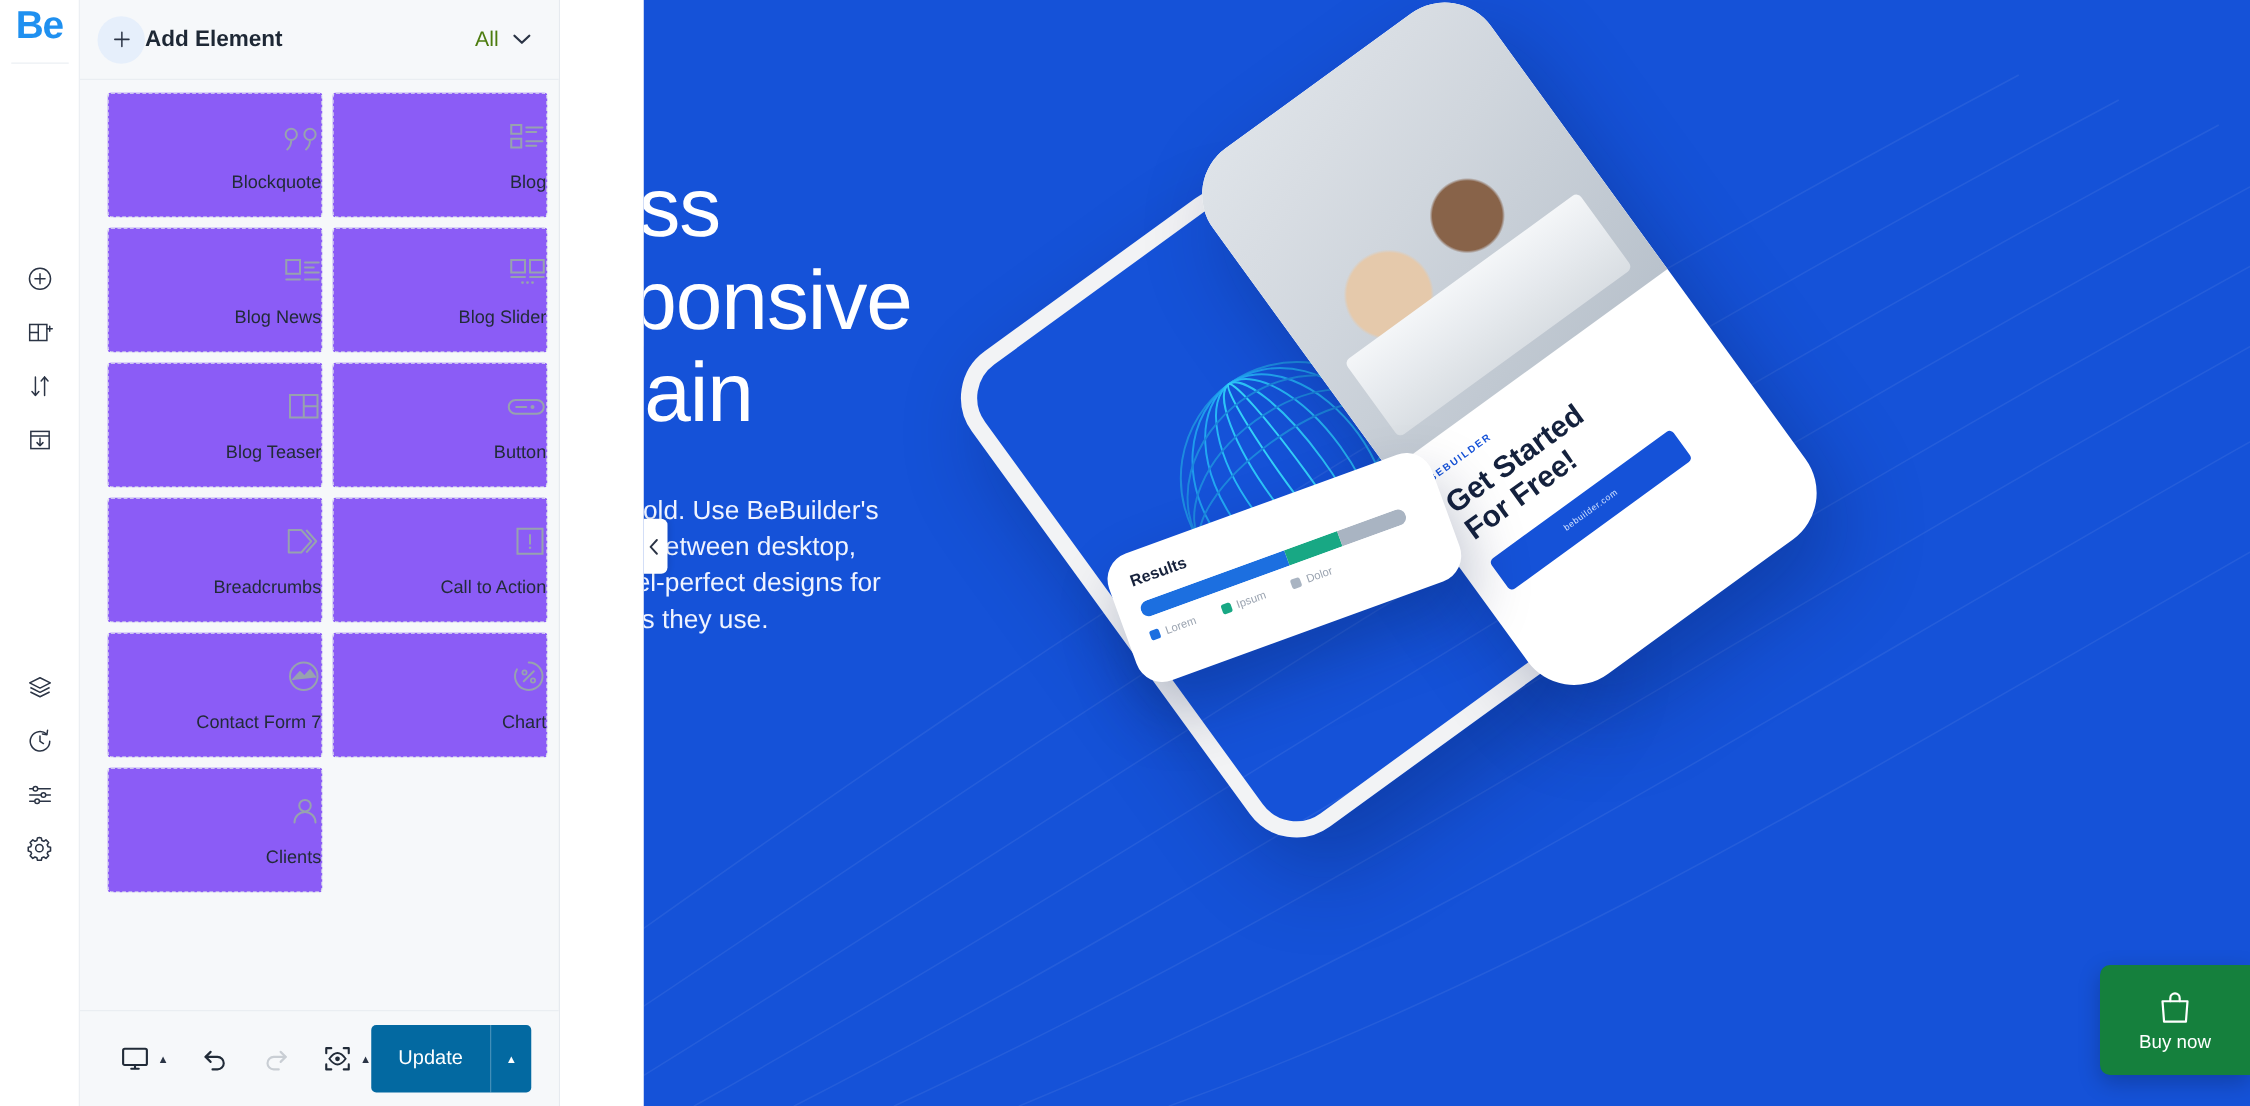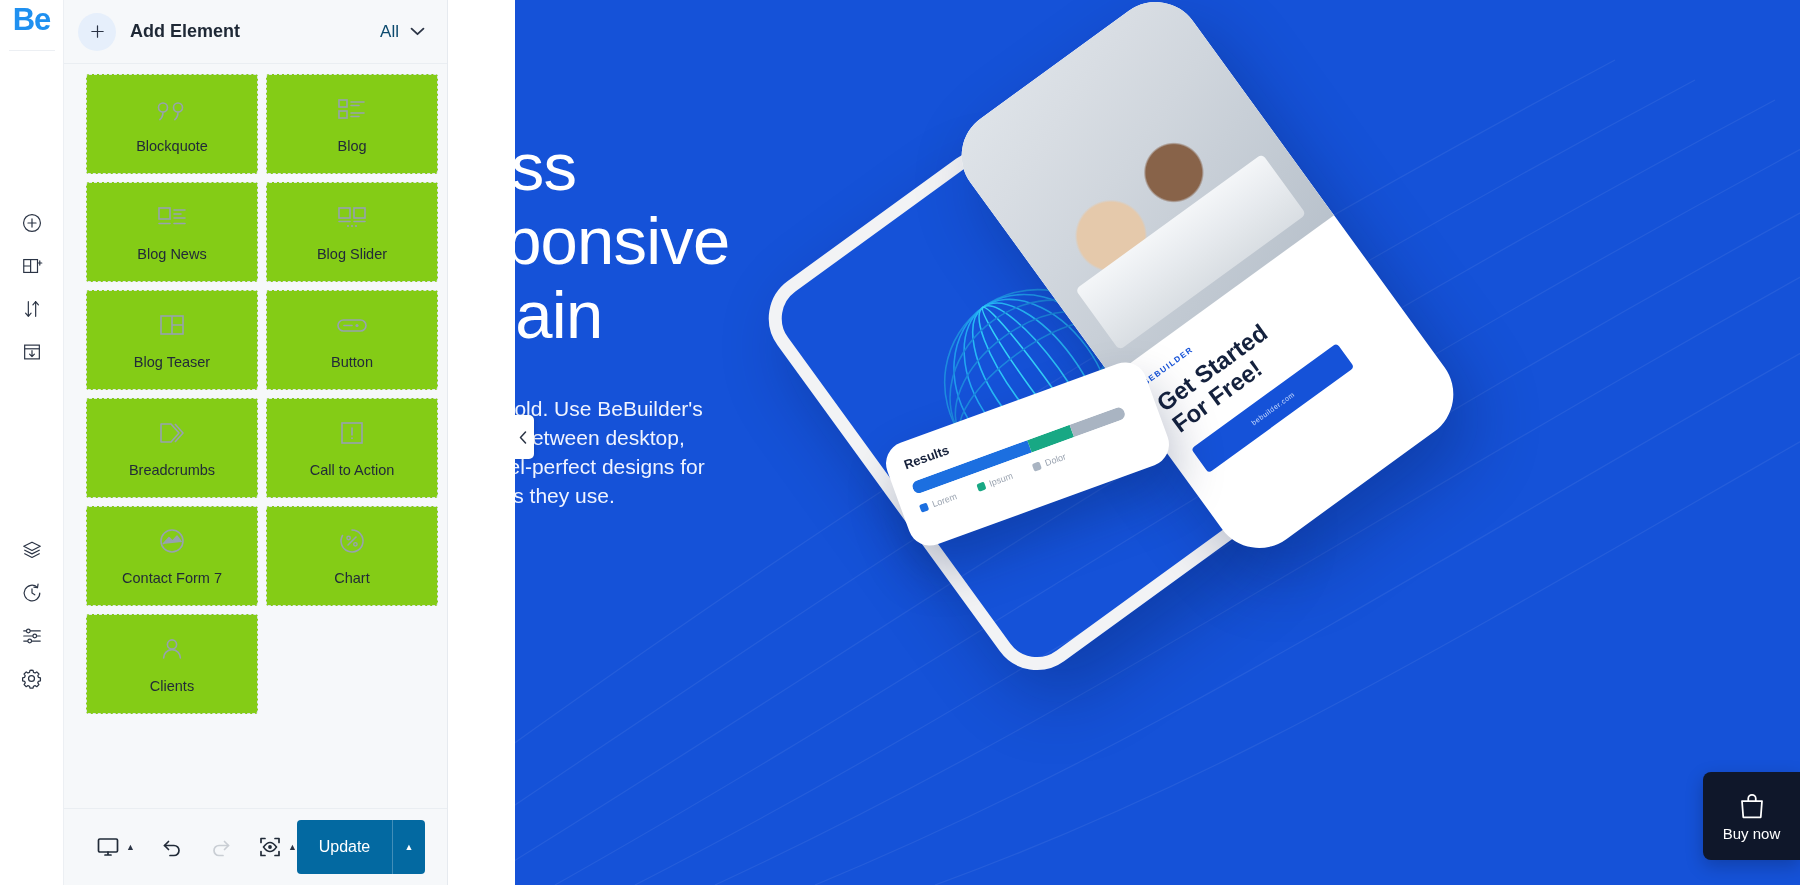--- a/index.html
+++ b/index.html
@@ -113,21 +113,21 @@
     position: absolute; left: -3px; top: 415px; width: 22px; height: 44px;
     background: #ffffff; border-radius: 0 5px 5px 0;
     display: flex; align-items: center; justify-content: center;
     box-shadow: 1px 0 5px rgba(0,0,0,.12);
     color: #2b3445; font-size: 15px;
     z-index: 5;
   }
 
   .buy-now {
     position: absolute; right: 0; bottom: 25px;
-    width: 97px; height: 88px; background: #0f172a; color: #ffffff;
+    width: 120px; height: 88px; background: #15803d; color: #ffffff;
     border-radius: 8px 0 0 8px;
     display: flex; flex-direction: column; align-items: center; justify-content: center;
     gap: 4px; box-shadow: 0 6px 18px rgba(0,0,0,.22);
   }
   .buy-now span { font-size: 15px; }
 
   
   .rail {
     position: absolute; left: 0; top: 0; width: 64px; height: 885px;
     background: #ffffff; border-right: 1px solid #eceff3;
@@ -154,35 +154,35 @@
   .panel-head {
     height: 64px; flex: 0 0 64px; background: #f6f8fa;
     display: flex; align-items: center; padding: 0 22px 0 14px;
     border-bottom: 1px solid #eaeef2;
   }
   .plus-circle {
     width: 38px; height: 38px; border-radius: 50%; background: #e6effb;
     display: flex; align-items: center; justify-content: center;
     color: #2b3445; font-size: 24px; font-weight: 300; line-height: 1;
   }
-  .panel-title { margin-left: 14px; font-size: 18px; font-weight: 700; color: #1e2835; }
-  .filter { margin-left: auto; display: flex; align-items: center; gap: 11px; color: #0c4a6e; font-size: 17px; text-align: center; }
+  .panel-title { font-size: 18px; font-weight: 700; color: #1e2835; }
+  .filter { margin-left: auto; display: flex; align-items: center; gap: 11px; color: #4d7c0f; font-size: 17px; text-align: center; }
 
   .panel-body {
     flex: 1 1 auto; overflow: hidden; position: relative;
     padding: 10px 0 0 0;
   }
   .grid {
     display: grid; grid-template-columns: repeat(2, 172px);
     gap: 8px; padding: 0 22px;
   }
   .card {
-    height: 100px; background: #84cc16; border: 1px dashed #dfe5ec;
+    height: 100px; background: #8b5cf6; border: 1px dashed #dfe5ec;
     border-radius: 3px;
-    display: flex; flex-direction: column; align-items: center; justify-content: center;
+    display: flex; flex-direction: column; align-items: flex-end; justify-content: center;
     gap: 14px;
   }
   .card-icon { color: #97a2af; height: 30px; display: flex; align-items: center; justify-content: center; }
   .card-label { font-size: 14.5px; color: #222b38; }
 
   .panel-foot {
     height: 77px; flex: 0 0 77px; background: #f6f8fa;
     border-top: 1px solid #eaeef2;
     display: flex; align-items: center; padding: 0 22px 0 32px;
     gap: 0;

